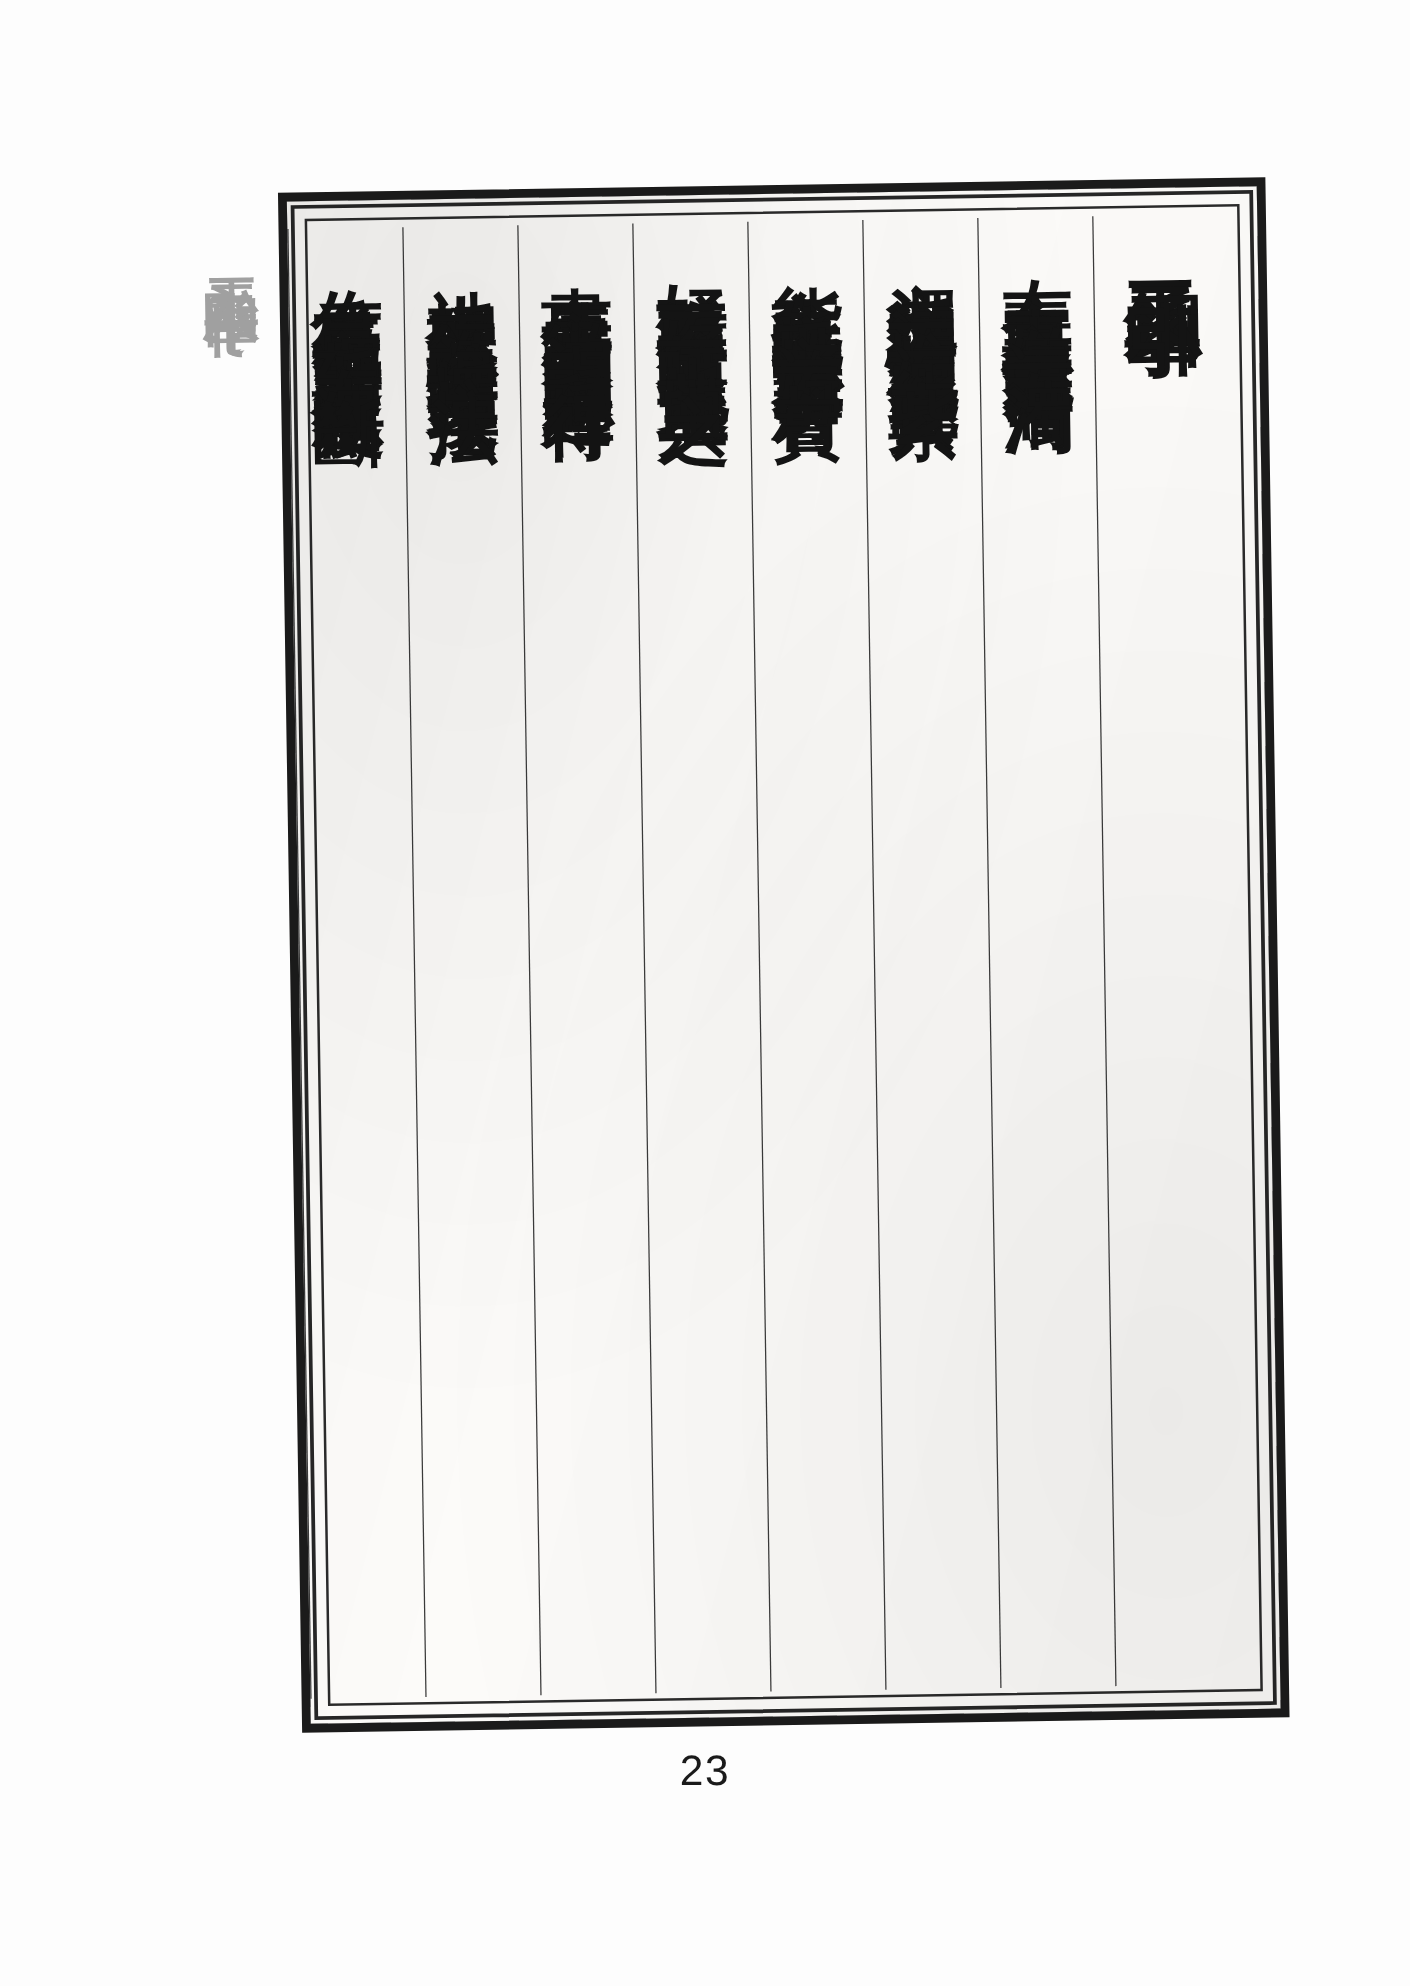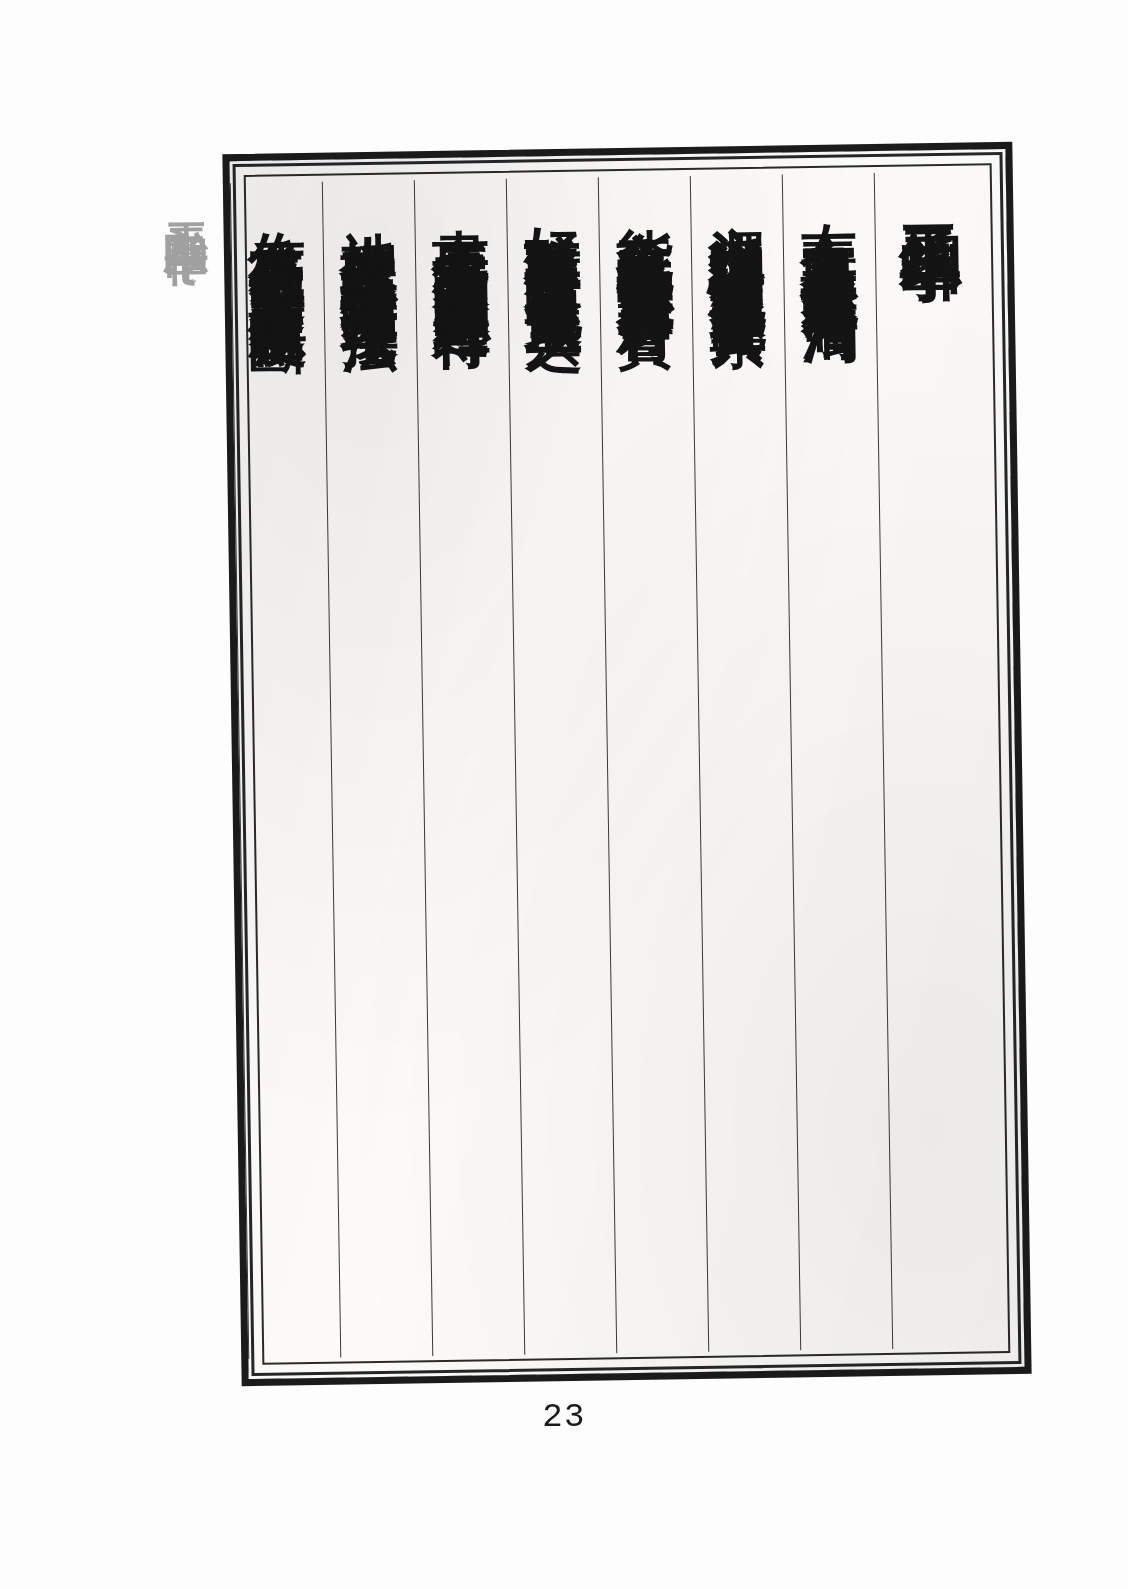--- a/index.html
+++ b/index.html
@@ -119,21 +119,21 @@
       linear-gradient(105deg, rgba(0,0,0,0.03) 0%, rgba(0,0,0,0) 38%, rgba(0,0,0,0.02) 100%);
     mix-blend-mode: multiply;
   }
 
   .page-number {
     position: absolute;
     left: 0;
     right: 0;
     top: 1398px;
     text-align: center;
-    font-family: Liberation Mono, monospace;
+    font-family: Liberation Sans, sans-serif;
     font-size: 34px;
     color: #1a1a1a;
     letter-spacing: 0.04em;
   }
 </style>
 </head>
 <body>
 
 <div id="page">
 

